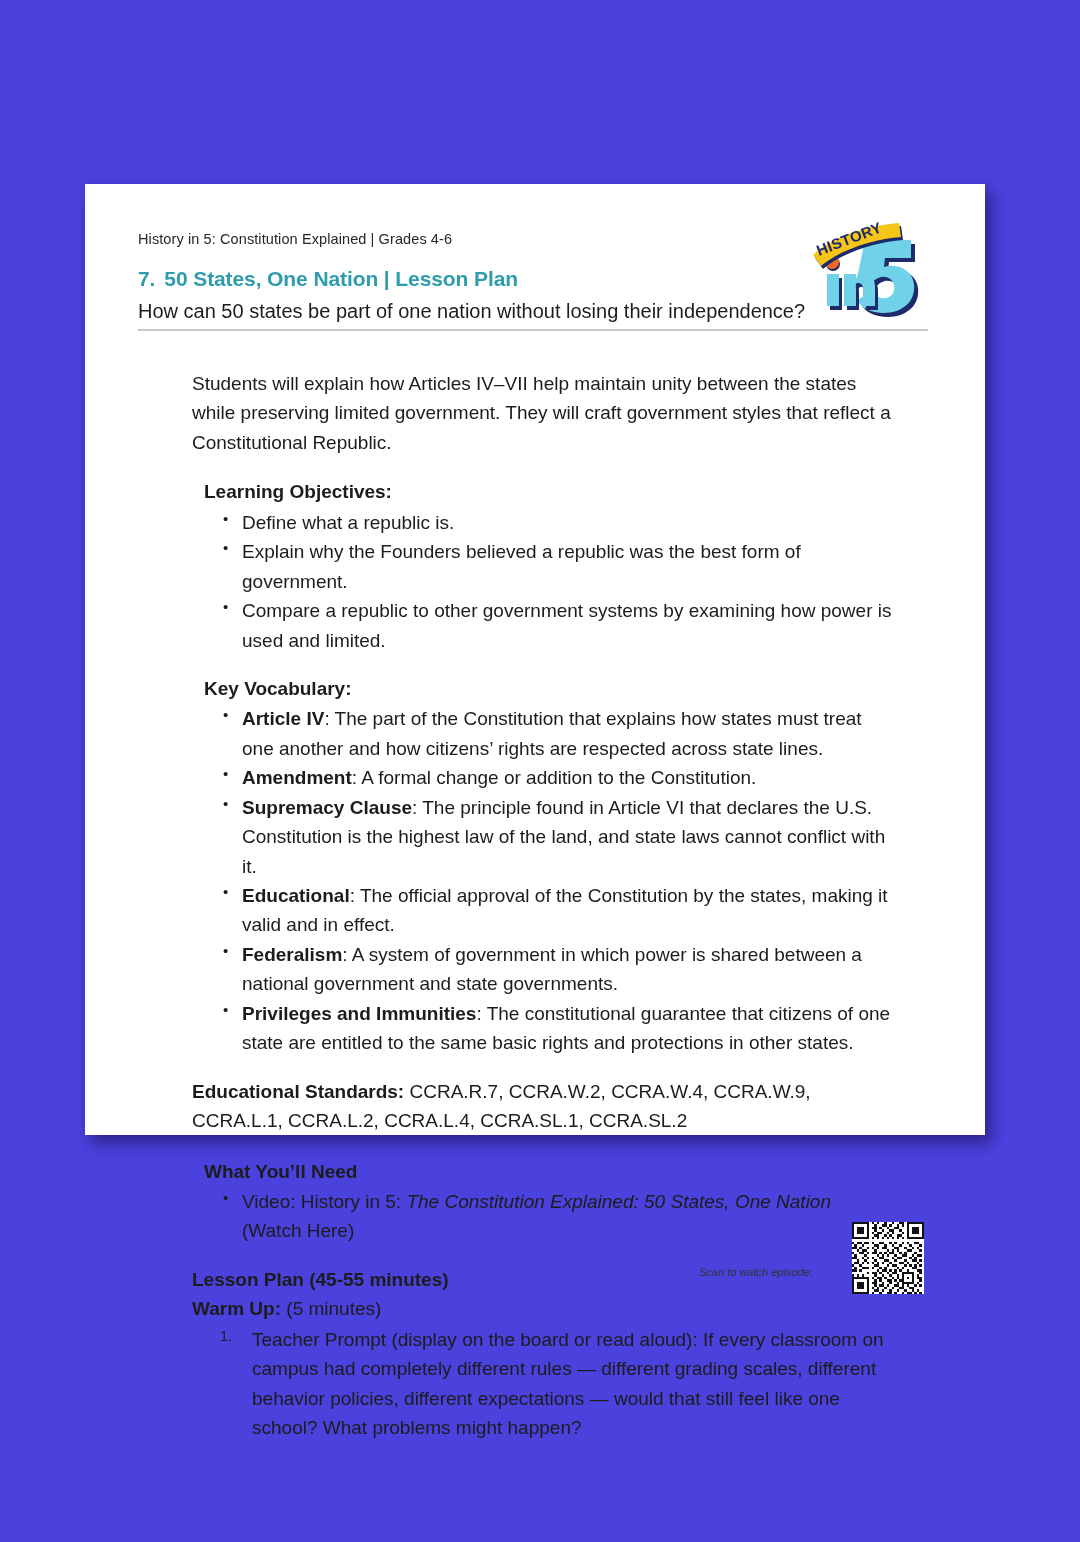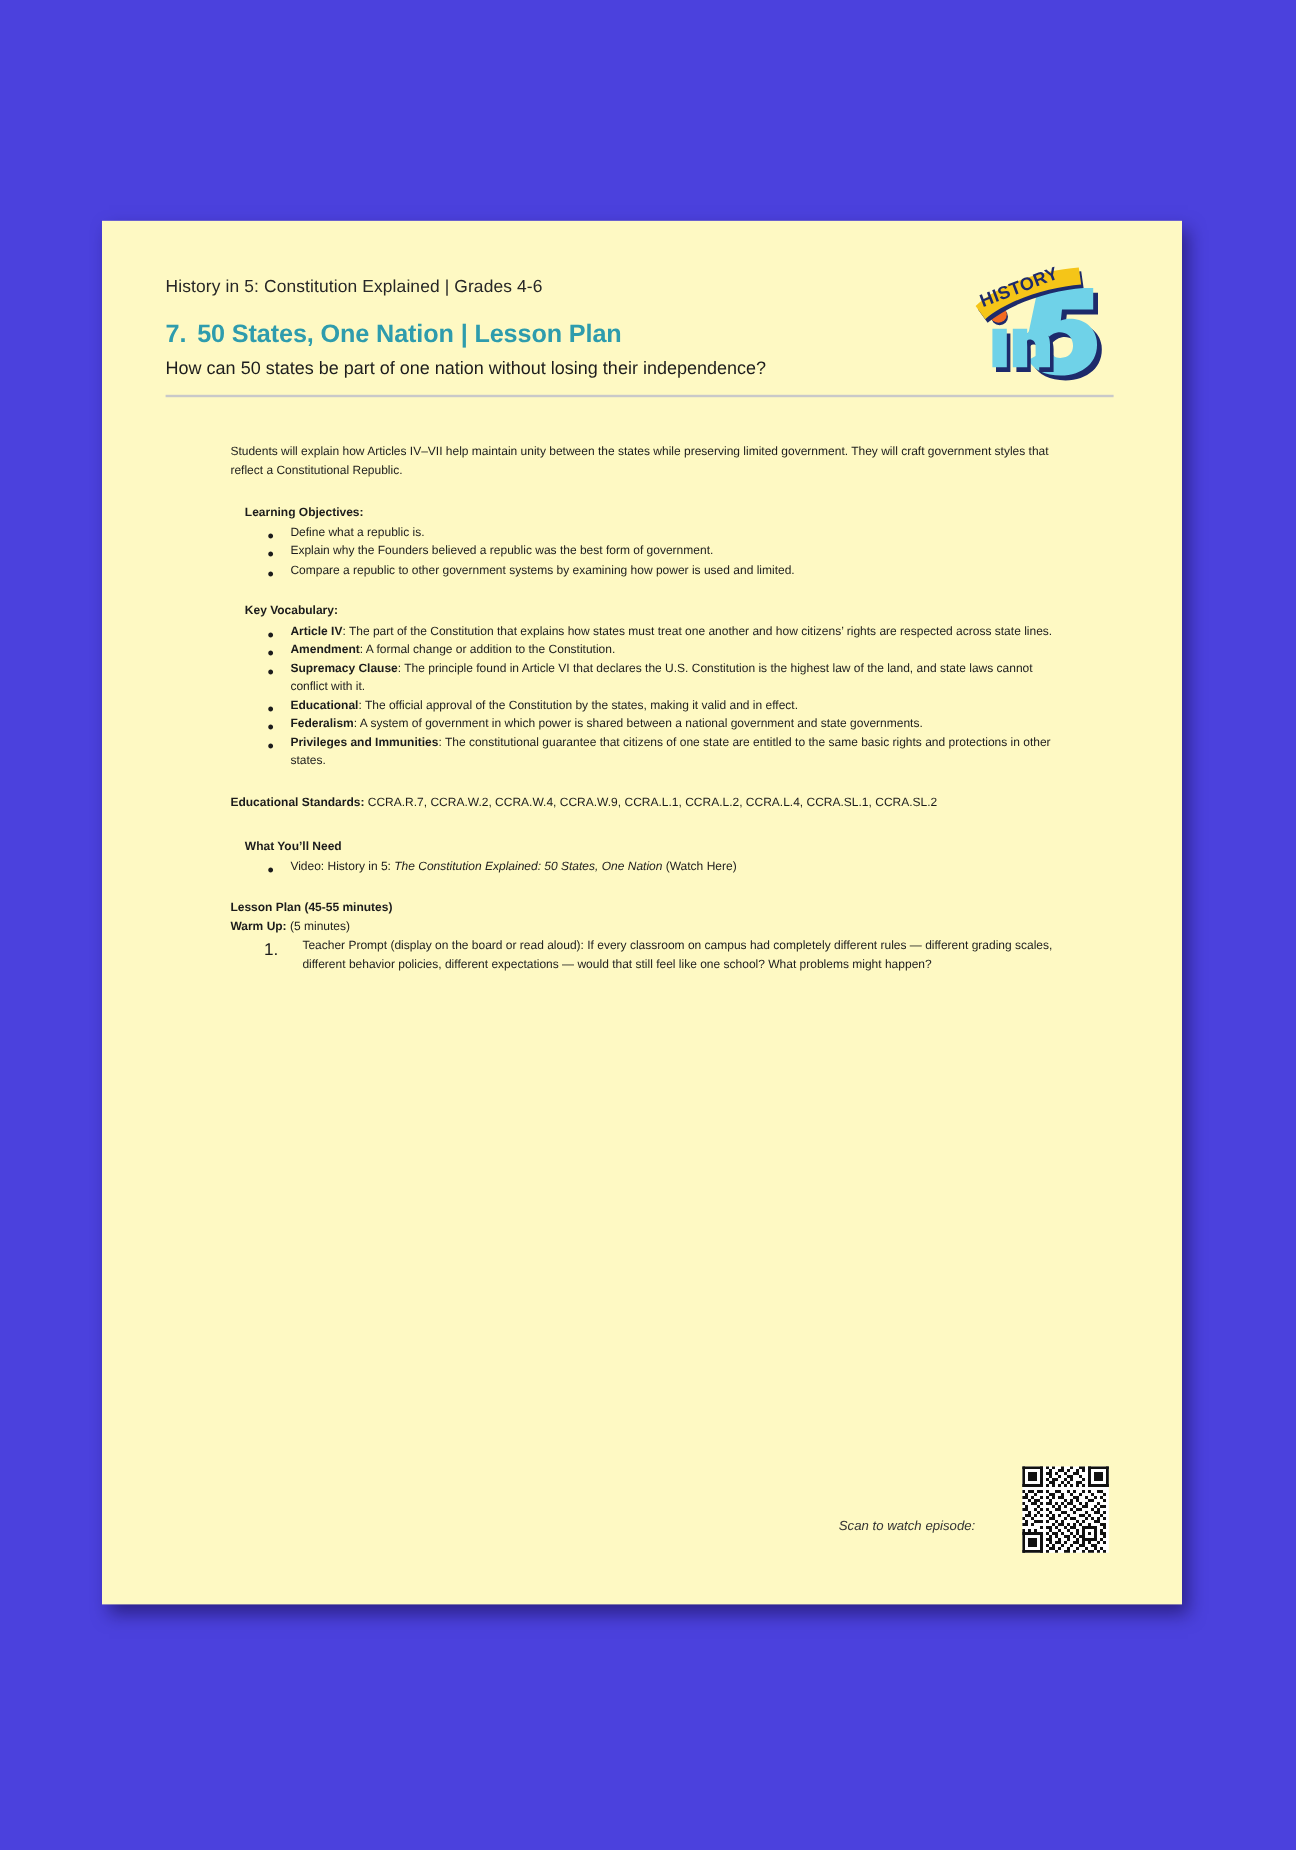--- a/index.html
+++ b/index.html
@@ -14,22 +14,22 @@
     overflow: hidden;
     position: relative;
   }
 
   
   #page-sheet {
     position: absolute;
     left: 85px;
     top: 184px;
     width: 900px;
-    height: 1153px;
-    background: #fef9c3;
+    height: 951px;
+    background: #ffffff;
     box-shadow: 6px 8px 14px rgba(20, 10, 70, 0.55);
   }
 
   
   #doc-header {
     position: absolute;
     left: 53px;
     top: 46px;
     width: 795px;
   }
@@ -44,21 +44,21 @@
     font-size: 21px;
     font-weight: bold;
     color: #2e9cad;
     letter-spacing: -0.1px;
     margin-top: 18px;
     line-height: 1.2;
     white-space: nowrap;
   }
   .doc-title .num { margin-right: 9px; }
   .essential-q {
-    font-size: 15px;
+    font-size: 20px;
     color: #1d1d1d;
     margin-top: 8px;
     line-height: 1.25;
     white-space: nowrap;
   }
   #header-rule {
     position: absolute;
     left: 53px;
     top: 145px;
     width: 790px;
@@ -74,21 +74,21 @@
     width: 128px;
     height: 98px;
   }
 
   
   #doc-body {
     position: absolute;
     left: 107px;
     top: 185px;
     width: 700px;
-    font-size: 10px;
+    font-size: 19px;
     color: #1c1c1c;
     line-height: 1.55;
   }
   .para {
     margin: 0 0 20px 0;
   }
   .section-head {
     font-weight: bold;
     margin: 0 0 1px 12px;
   }

